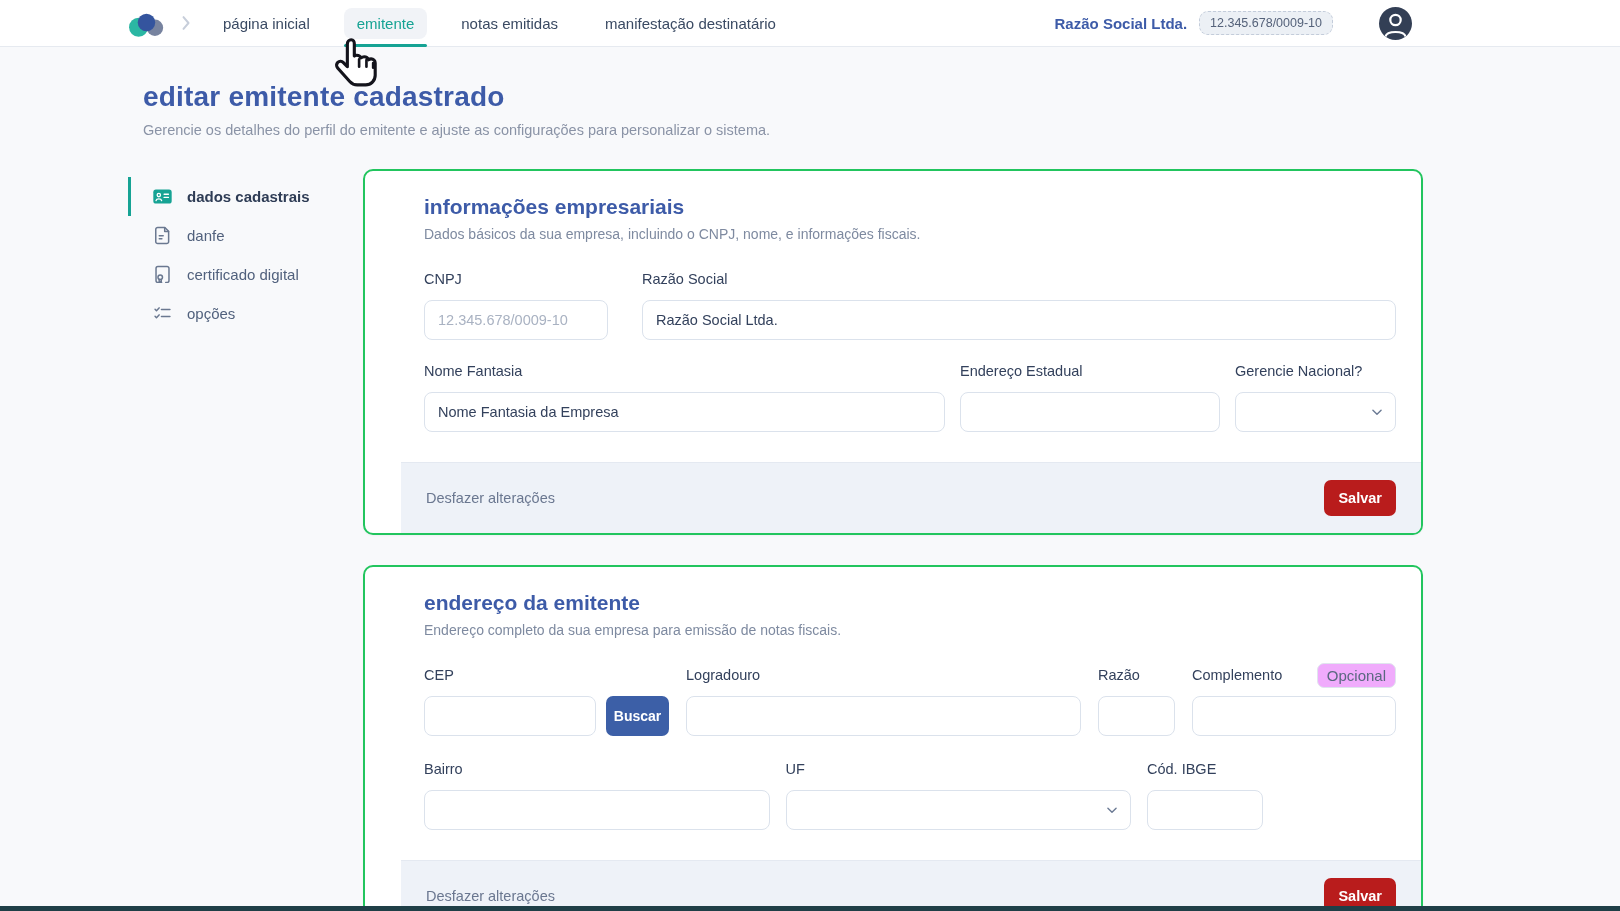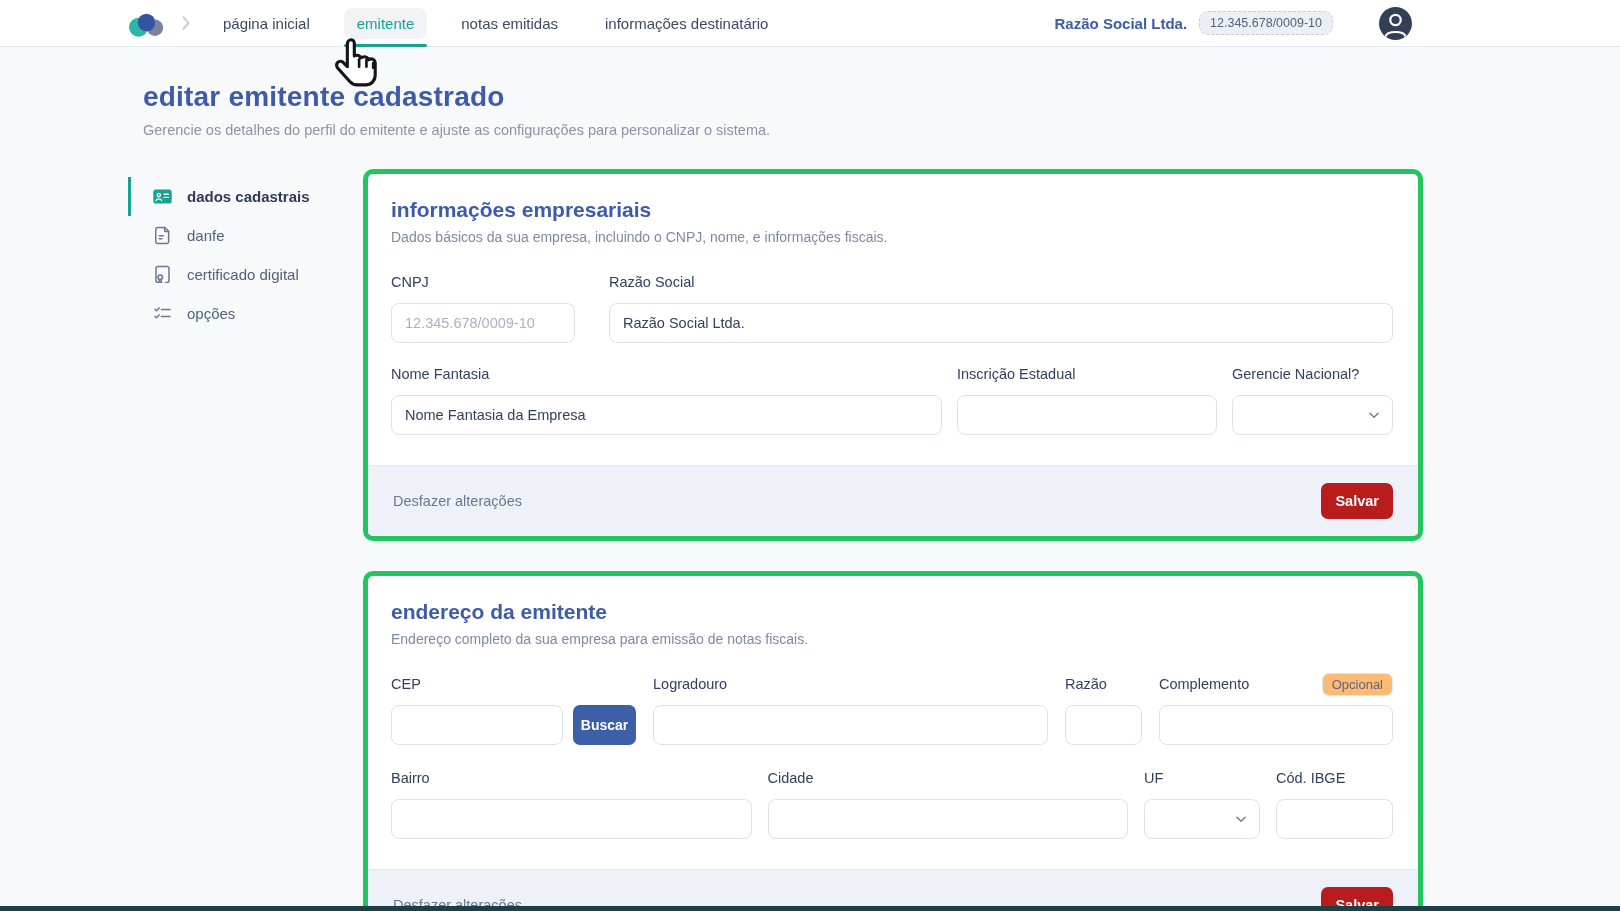--- a/index.html
+++ b/index.html
@@ -49,31 +49,32 @@
   .side-item {
     display:flex; align-items:center; gap:14px; padding:9px 0 9px 21px;
     border-left:3px solid transparent; color:#51617D; font-size:15px; cursor:pointer;
   }
   .side-item .sicon { width:21px; height:21px; display:flex; color:#6A7890; }
   .side-item.active { border-left-color:#16A394; color:#2E3C55; font-weight:bold; }
   .side-item.active .sicon { color:#16A394; }
 
   .cards { width:1060px; display:flex; flex-direction:column; gap:30px; padding-bottom:6px; }
   .card {
-    background:#fff; border:5px solid #22c55e; border-radius:10px; overflow:hidden;
+    background:#fff; border:2px solid #22c55e; border-radius:10px; overflow:hidden;
     box-shadow:0 1px 2px rgba(16,24,40,.04);
+    padding-left:36px;
   }
   .card-body { padding:24px 25px 30px 23px; }
   .card-title { margin:0 0 7px 0; font-size:21px; font-weight:bold; color:#3D5BA8; }
   .card-sub { margin:0 0 27px 0; font-size:14px; color:#7E8AA0; }
 
   .flabel-row { height:20px; display:flex; align-items:center; justify-content:space-between; margin-bottom:11px; }
   .flabel { font-size:14.5px; color:#33415C; }
   .opt-badge {
-    background:#fdba74; color:#5A6880; font-size:13px; border-radius:7px;
+    background:#f0abfc; color:#5A6880; font-size:15px; border-radius:7px;
     padding:3px 9px; border:1px solid #E0E5EE;
   }
   .tinput {
     height:40px; width:100%; border:1px solid #DBE2EC; border-radius:8px;
     padding:0 13px; font-size:14.5px; color:#33415C; background:#fff; outline:none;
     font-family:"Liberation Sans", sans-serif;
   }
   .tinput.dim { color:#A9B2C2; }
   .selectbox { position:relative; }
   .selectbox .chev {
@@ -127,21 +128,21 @@
   <div class="nav-link">
     <span class="pill">página inicial</span>
   </div>
   <div class="nav-link active">
     <span class="pill">emitente</span>
   </div>
   <div class="nav-link">
     <span class="pill">notas emitidas</span>
   </div>
   <div class="nav-link">
-    <span class="pill">informações destinatário</span>
+    <span class="pill">manifestação destinatário</span>
   </div>
 
   <div class="nav-right">
     <span class="company-name">Razão Social Ltda.</span>
     <span class="cnpj-badge">12.345.678/0009-10</span>
     <div class="avatar">
       <svg viewBox="0 0 33 33" width="33" height="33">
         <circle cx="16.5" cy="16.5" r="16.5" fill="#333F55"></circle>
         <circle cx="16.5" cy="13" r="5.2" fill="#333F55" stroke="#fff" stroke-width="2.2"></circle>
         <path d="M6.5 29.5 c1.5-6 18.5-6 20 0" fill="#333F55" stroke="#fff" stroke-width="2.2"></path>
@@ -231,21 +232,21 @@
 
         <div class="grid1b">
           <div class="field">
             <div class="flabel-row">
                 <span class="flabel">Nome Fantasia</span>
               </div>
             <input class="tinput" value="Nome Fantasia da Empresa" style="">
           </div>
           <div class="field">
             <div class="flabel-row">
-                <span class="flabel">Inscrição Estadual</span>
+                <span class="flabel">Endereço Estadual</span>
               </div>
             <input class="tinput" value="" style="">
           </div>
           <div class="field">
             <div class="flabel-row">
                 <span class="flabel">Gerencie Nacional?</span>
               </div>
             <div class="selectbox">
               <input class="tinput" readonly="" value="" style="">
               <span class="chev">
@@ -301,26 +302,20 @@
 
         <div class="grid2b">
           <div class="field">
             <div class="flabel-row">
                 <span class="flabel">Bairro</span>
               </div>
             <input class="tinput" value="" style="">
           </div>
           <div class="field">
             <div class="flabel-row">
-                <span class="flabel">Cidade</span>
-              </div>
-            <input class="tinput" value="" style="">
-          </div>
-          <div class="field">
-            <div class="flabel-row">
                 <span class="flabel">UF</span>
               </div>
             <div class="selectbox">
               <input class="tinput" readonly="" value="" style="">
               <span class="chev">
                 <svg viewBox="0 0 24 24" width="14" height="14" fill="none" stroke="currentColor" stroke-width="2.4" stroke-linecap="round" stroke-linejoin="round">
                     <polyline points="5,9 12,16 19,9"></polyline>
                   </svg>
               </span>
             </div>

